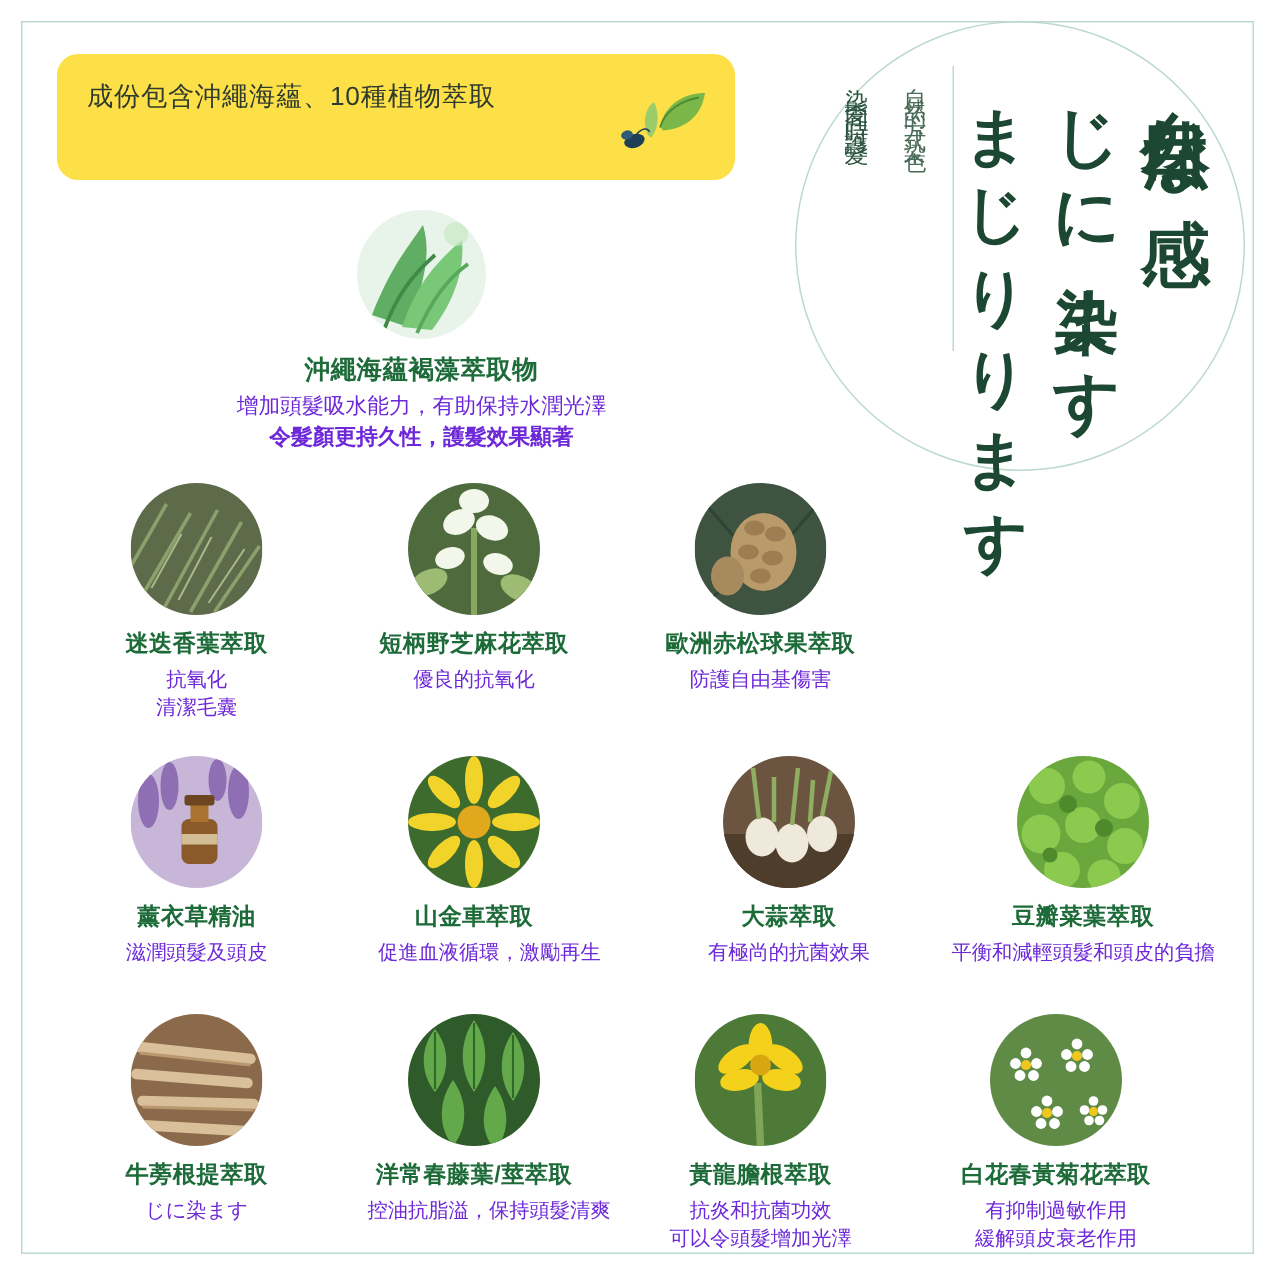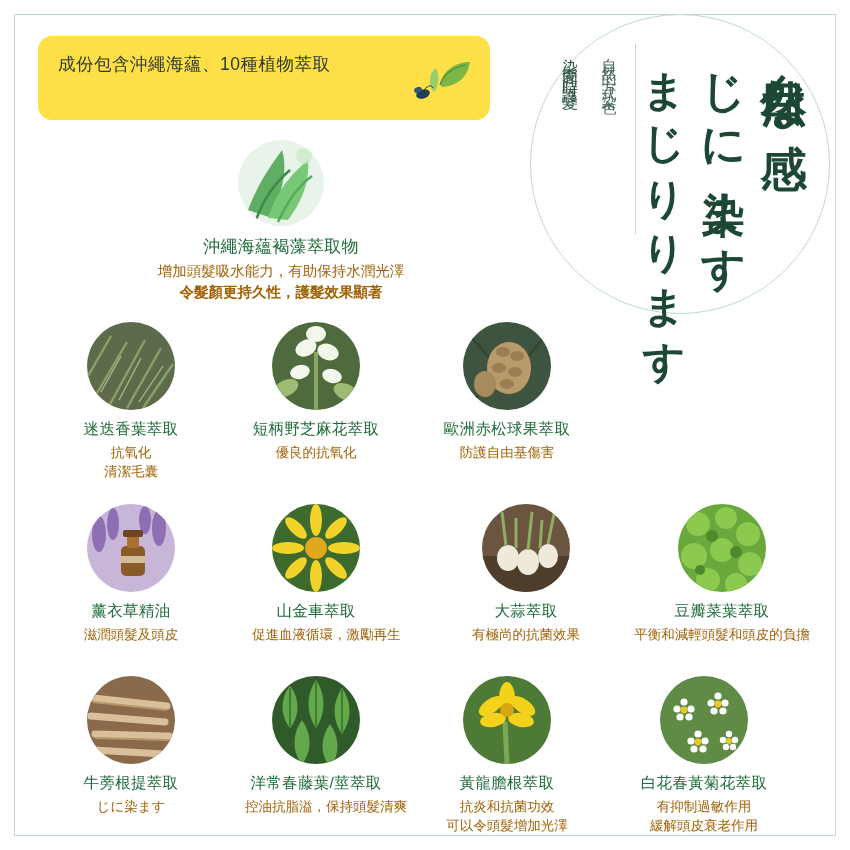--- a/index.html
+++ b/index.html
@@ -137,28 +137,28 @@
     text-align: center;
   }
   .thumb {
     margin: 0 auto;
     border-radius: 50%;
     overflow: hidden;
     position: relative;
   }
   .item-title {
     color: #1e6b3a;
-    font-weight: 400;
+    font-weight: 700;
     font-size: 15.5px;
     margin-top: 9px;
     letter-spacing: 0.3px;
     white-space: nowrap;
   }
   .item-desc {
-    color: #a16207;
+    color: #6d28d9;
     font-size: 13.5px;
     line-height: 19px;
     margin-top: 3px;
     white-space: nowrap;
   }
   .hero .item-title { font-size: 17px; }
   .hero .item-desc { font-size: 14.5px; line-height: 21px; }
 
   
   .tex {

